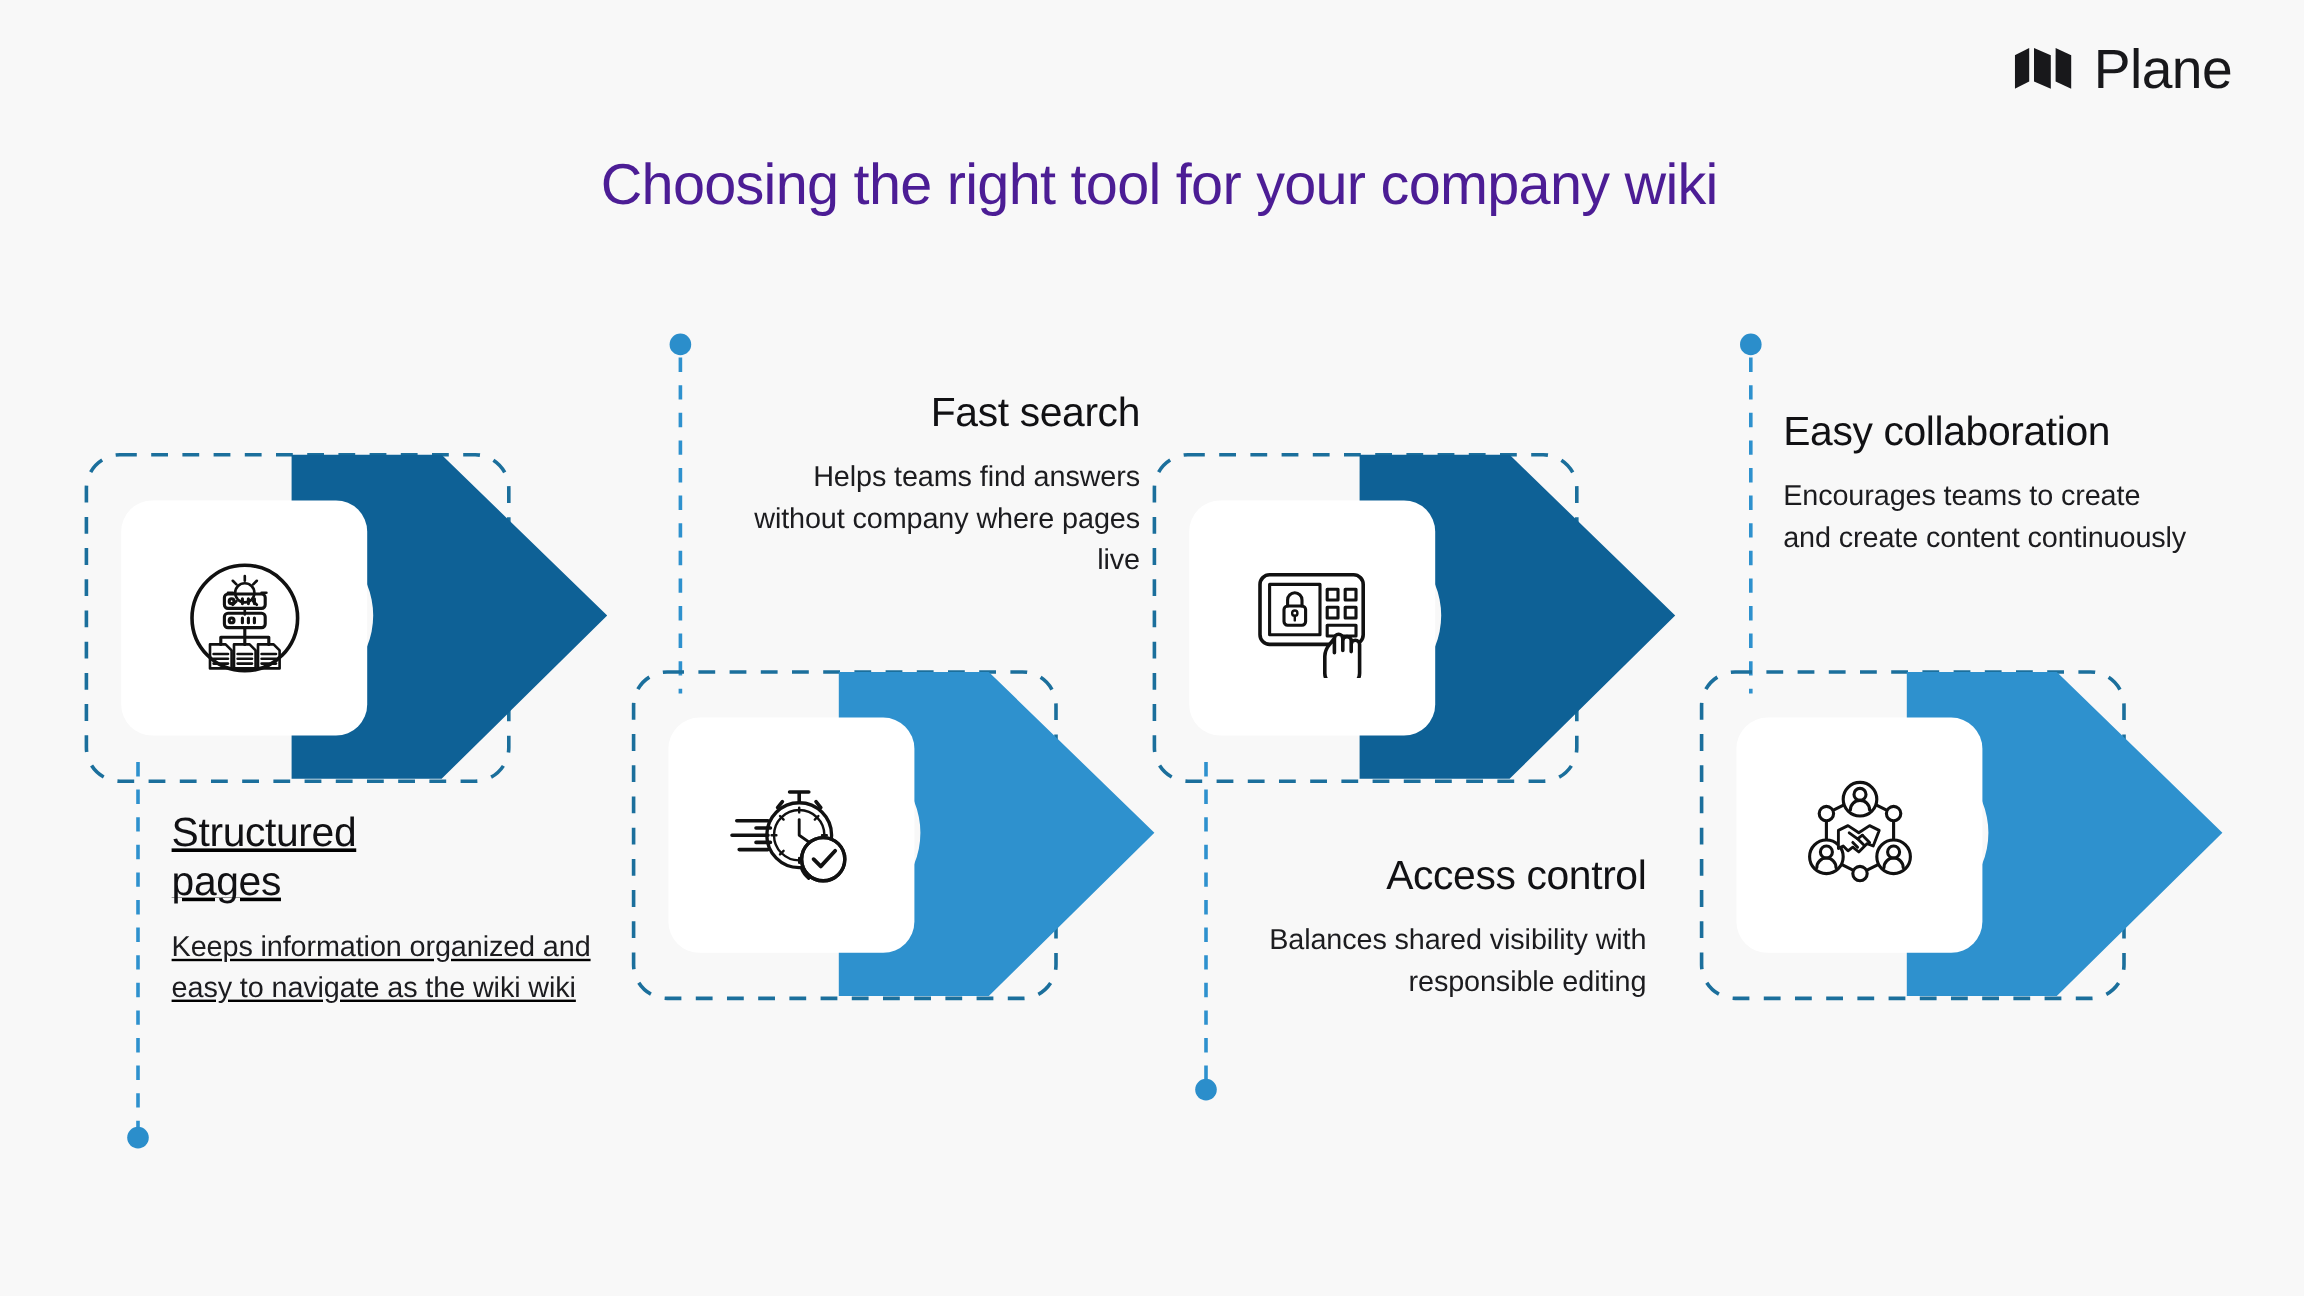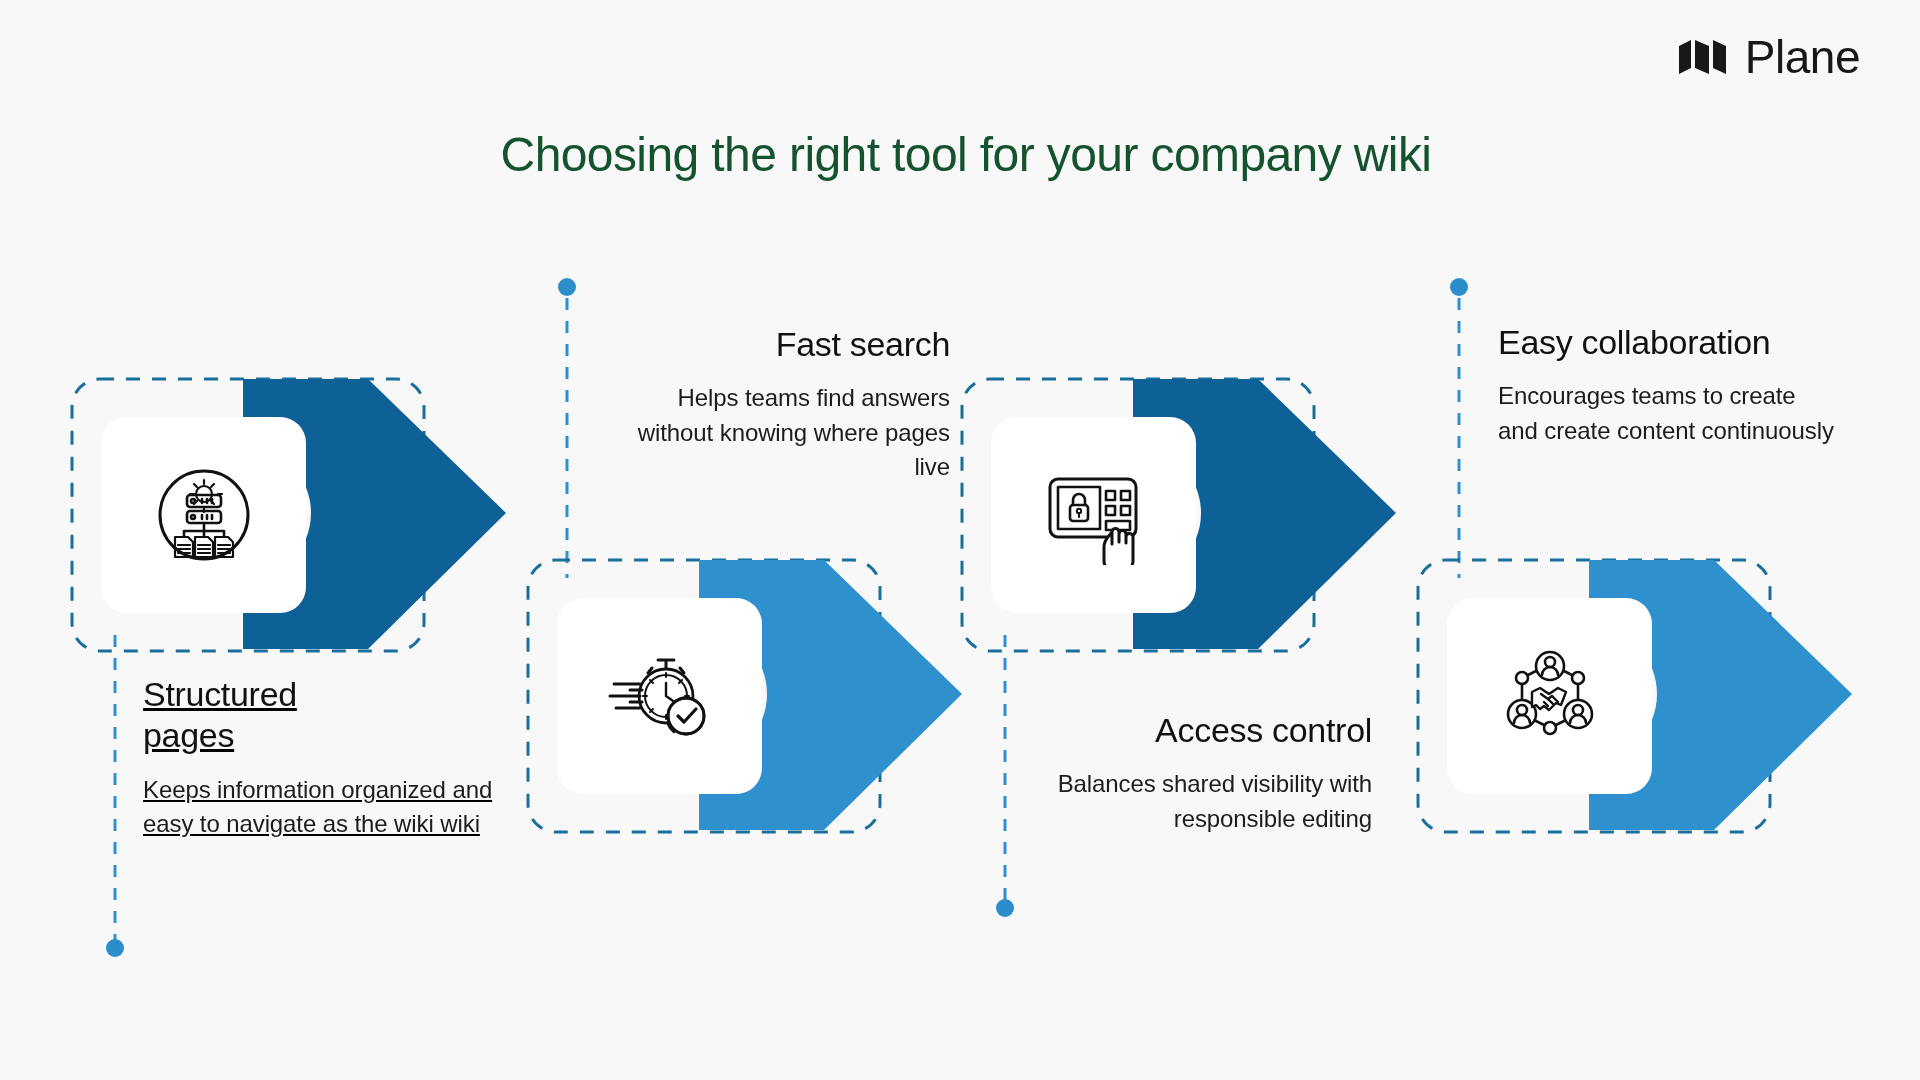--- a/index.html
+++ b/index.html
@@ -43,21 +43,21 @@
 
   
   .page-title {
     position: absolute;
     left: 12px;
     right: 0;
     top: 128px;
     text-align: center;
     font-size: 48px;
     font-weight: 400;
-    color: #14532d;
+    color: #4c1d95;
     letter-spacing: -0.6px;
     line-height: 1.12;
   }
 
   
   .arrow-card {
     position: absolute;
   }
   .arrow-svg {
     position: absolute;
@@ -221,21 +221,21 @@
           <circle cx="78" cy="70" r="18"></circle>
           <path d="M70 70 l6 6 l12 -13" stroke-width="3.2"></path>
           <path d="M60 78 a18 18 0 0 0 6 8" stroke-width="2.6"></path>
         </svg>
       </span>
     </div>
   </div>
 
   <div class="text-block" style="left:610px; top:324px; width:340px;text-align:right;">
     <div class="heading">Fast search</div>
-    <div class="body">Helps teams find answers without knowing where pages live</div>
+    <div class="body">Helps teams find answers without company where pages live</div>
   </div>
 
   <div class="arrow-card" style="left:958px; top:375px; width:460px; height:280px;">
     <svg class="arrow-svg" width="460" height="280" viewBox="0 0 460 280" aria-hidden="true">
       <rect x="4" y="4" width="352" height="272" rx="28" ry="28" fill="none" stroke="#1b6f9c" stroke-width="3" stroke-dasharray="14 12"></rect>
       <path d="M175 4 L300 4 L438 138 L300 274 L175 274 L175 206
                A68 68 0 0 0 243 138
                A68 68 0 0 0 175 70 Z" fill="#0e6196"></path>
     </svg>
     <div class="icon-tile" style="left:33px; top:42px; width:205px; height:196px;">
@@ -307,18 +307,18 @@
             <path d="M32 46 l8 -4 l9 6 l9 -6 l8 4 l-5 13 l-5 -2
                      l-7 7 l-5 -4 l-4 3 l-4 -4 l-4 2 z" fill="#fff"></path>
             <path d="M41 48 l7 5 l4 -3"></path>
             <path d="M44 56 l4 4 M48 53 l5 5 M52 50 l6 6"></path>
           </g>
         </svg>
       </span>
     </div>
   </div>
 
-  <div class="text-block" style="left:1486px; top:322px; width:340px;margin-left:12px;">
+  <div class="text-block" style="left:1486px; top:340px; width:340px;">
     <div class="heading">Easy collaboration</div>
     <div class="body">Encourages teams to create and create content continuously</div>
   </div>
 
 </div>
 
 </body></html>

